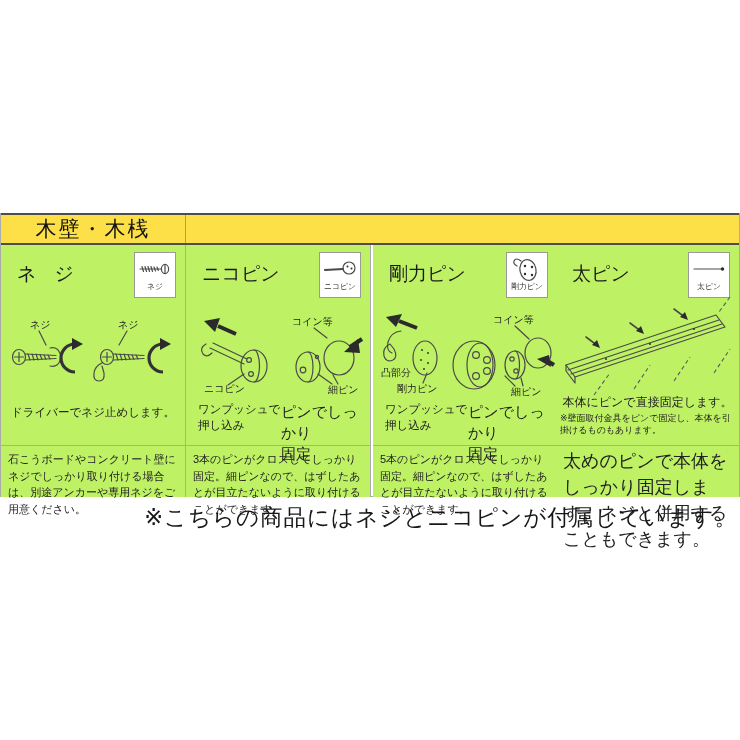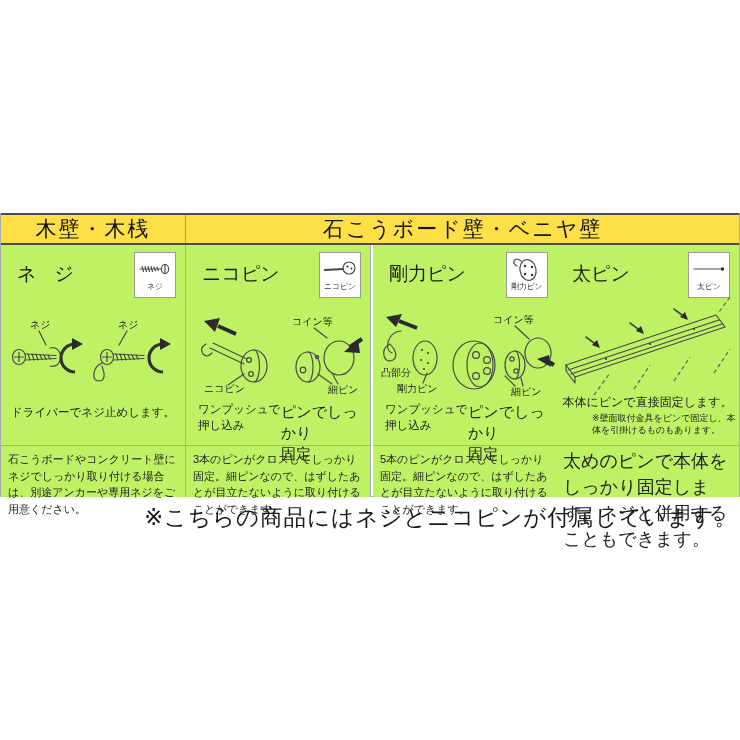--- a/index.html
+++ b/index.html
@@ -40,21 +40,21 @@
   .icon-label{font-size:8.5px;color:#333;line-height:1;display:block;transform:scale(.92);white-space:nowrap;}
   .illus{position:absolute;}
   .il1{left:5px;top:72px;}
   .il2{left:6px;top:68px;}
   .il3{left:4px;top:68px;}
   .il4{left:2px;top:48px;}
   .caption-center{position:absolute;left:0;right:0;top:160px;text-align:center;font-size:11.5px;color:#222;}
   .cap-a{position:absolute;left:12px;top:156px;font-size:11.5px;line-height:1.4;color:#222;white-space:pre-line;}
   .cap-b{position:absolute;left:95px;top:156px;font-size:15px;line-height:1.4;color:#222;white-space:pre-line;}
   .col4 .caption-center{top:149px;font-size:12px;}
-  .pin-note{position:absolute;left:4px;right:2px;top:167px;font-size:9px;line-height:1.35;color:#222;margin-left:32px;}
+  .pin-note{position:absolute;left:4px;right:2px;top:167px;font-size:9px;line-height:1.35;color:#222;}
   .desc{
     height:52px;border-top:1px solid #ababab;box-sizing:border-box;
     padding:5px 7px 0 7px;font-size:11px;line-height:1.5;color:#222;
   }
   .col4 .desc{font-size:18px;line-height:1.45;padding-top:2px;}
   .footer-note{
     position:absolute;top:502px;right:2px;font-size:22.5px;letter-spacing:1px;color:#171717;
     white-space:nowrap;
   }
   svg{overflow:visible;}
@@ -64,21 +64,20 @@
   .dsh{stroke:#5a5a5a;stroke-width:1.1;fill:none;stroke-dasharray:4 3;}
   .svgtx{font-family:"Liberation Sans","DejaVu Sans",sans-serif;font-size:10px;fill:#222;}
 </style>
 </head>
 <body>
 
 <div class="table">
 
   <div class="header-row">
     <div class="header-cell hc-wood">木壁・木桟</div>
-    <div class="header-cell hc-board">石こうボード壁・ベニヤ壁</div>
   </div>
 
   <div class="col col1">
     <div class="cellbody">
       <div class="cell-title">ネジ</div>
       <div class="icon-box">
         <svg width="36" height="26" viewBox="0 0 36 26">
           <line class="ln" x1="3" y1="13" x2="24" y2="13"></line>
           <path class="ln" d="M5 10.5 l1.5 5 M8 10.5 l1.5 5 M11 10.5 l1.5 5 M14 10.5 l1.5 5 M17 11 l1.5 4 M20 11 l1.3 3.5"></path>
           <ellipse class="ln" cx="28" cy="13" rx="3.6" ry="4.6"></ellipse>

